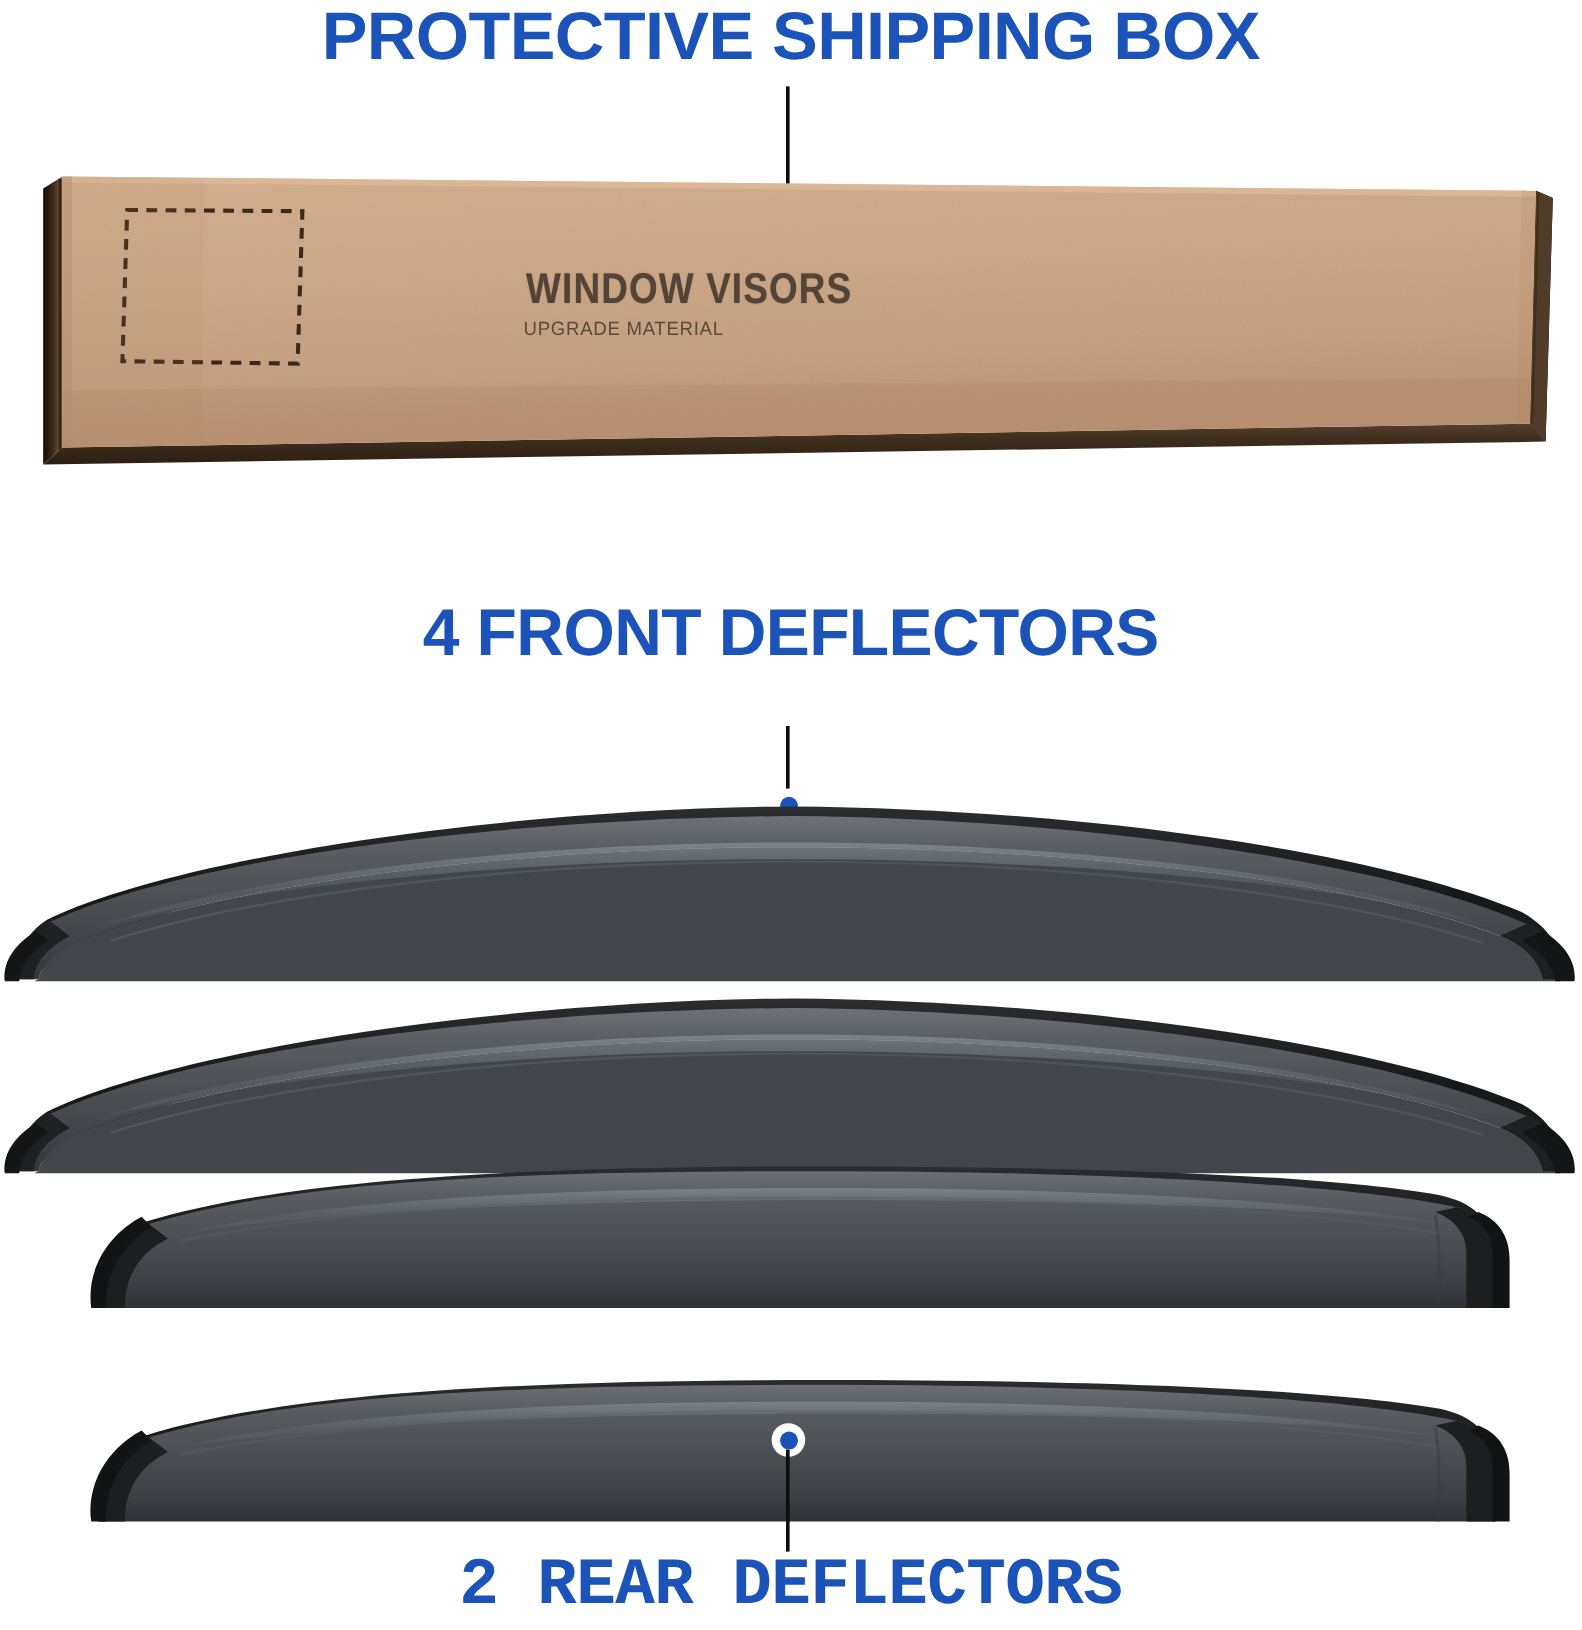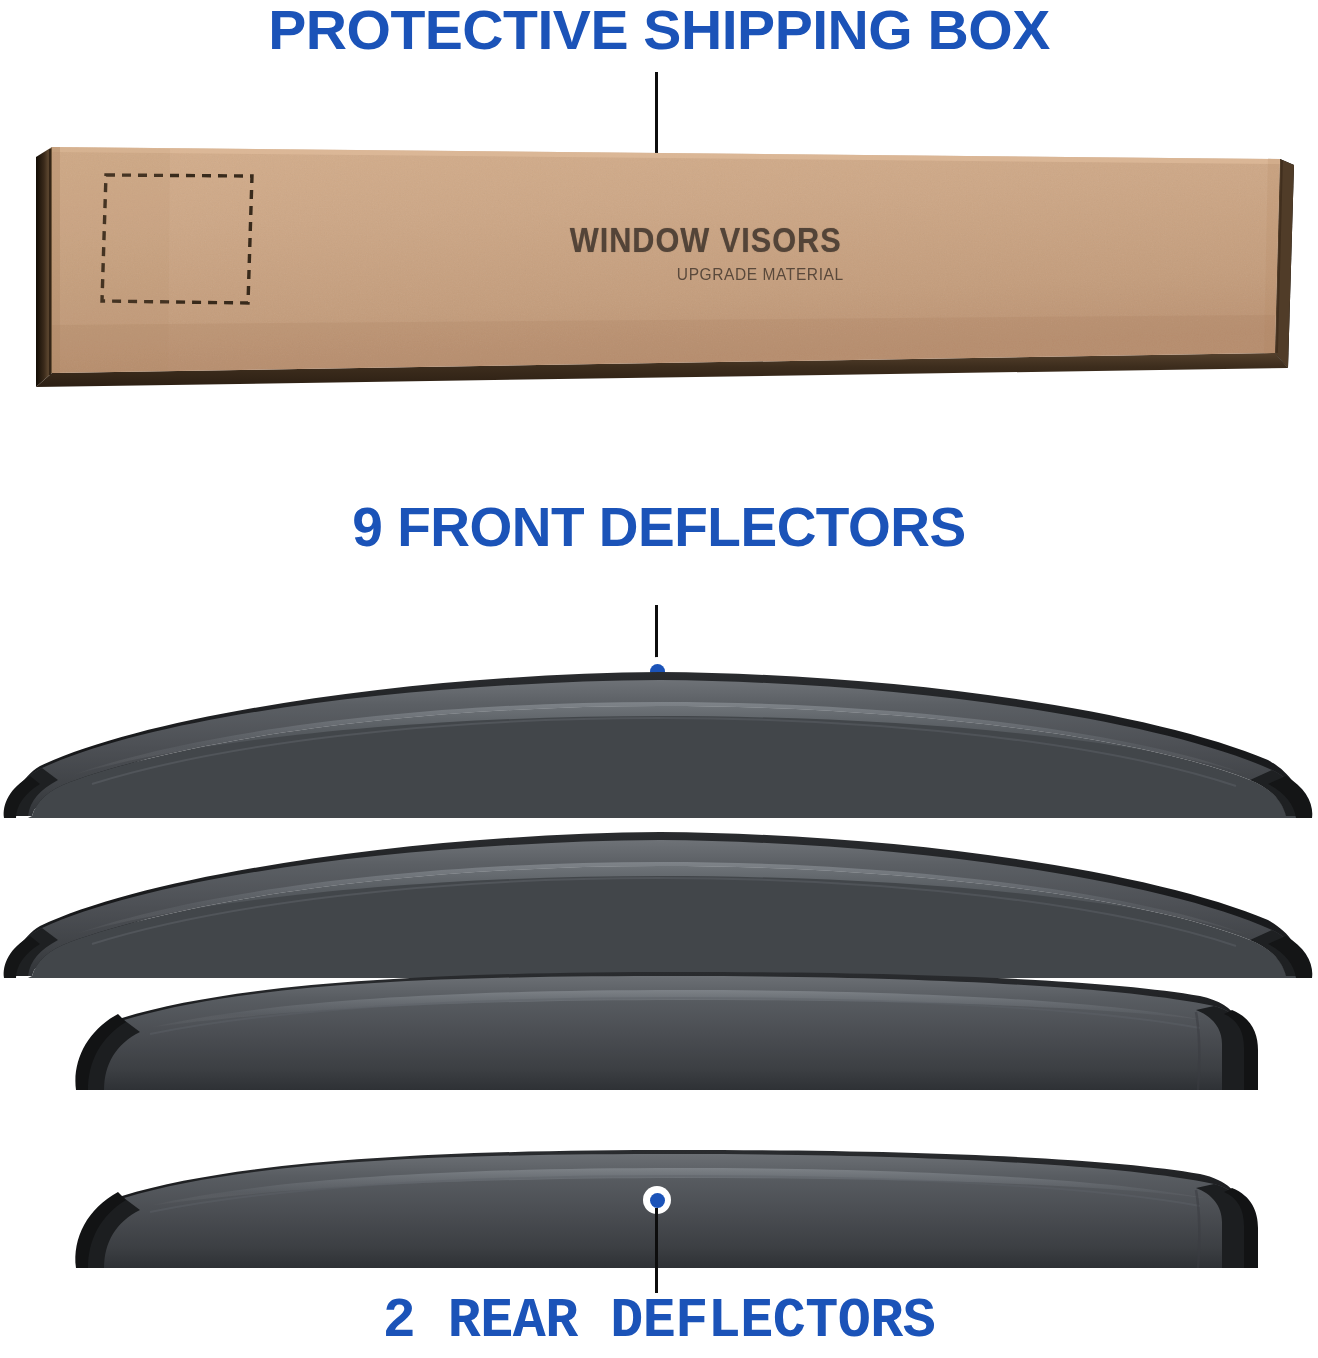--- a/index.html
+++ b/index.html
@@ -94,21 +94,21 @@
     width: 1270px;
     height: 270px;
   }
   #shipping-box svg { display: block; }
 
   .box-label {
     position: absolute;
     left: 430px;
     top: 222px;
     width: 420px;
-    text-align: right;
+    text-align: left;
     user-select: none;
   }
   .box-label-main {
     font-family: "Liberation Sans", sans-serif;
     font-weight: 700;
     font-size: 32px;
     letter-spacing: 1px;
     color: #4b3d33;
     transform: scaleY(1.12) scaleX(0.96);
     text-shadow: 0 0 1px rgba(70,55,42,0.55);
@@ -205,21 +205,21 @@
 
     <polygon points="22,22 140,24 138,246 22,248" fill="#b08a66" opacity="0.10"></polygon>
   </svg>
 </div>
 
 <div class="box-label">
   <div class="box-label-main">WINDOW VISORS</div>
   <div class="box-label-sub">UPGRADE MATERIAL</div>
 </div>
 
-<div class="heading" id="heading-front">9 FRONT DEFLECTORS</div>
+<div class="heading" id="heading-front">4 FRONT DEFLECTORS</div>
 
 <div class="callout" id="callout-front">
   <div class="callout-line"></div>
   <div class="callout-dot"></div>
 </div>
 
 <div class="deflector" id="deflector-front-1">
   <svg width="1318" height="170" viewBox="0 0 1318 170" xmlns="http://www.w3.org/2000/svg">
     <defs>
       <linearGradient id="fdBody1" x1="0" y1="0" x2="0" y2="1">

